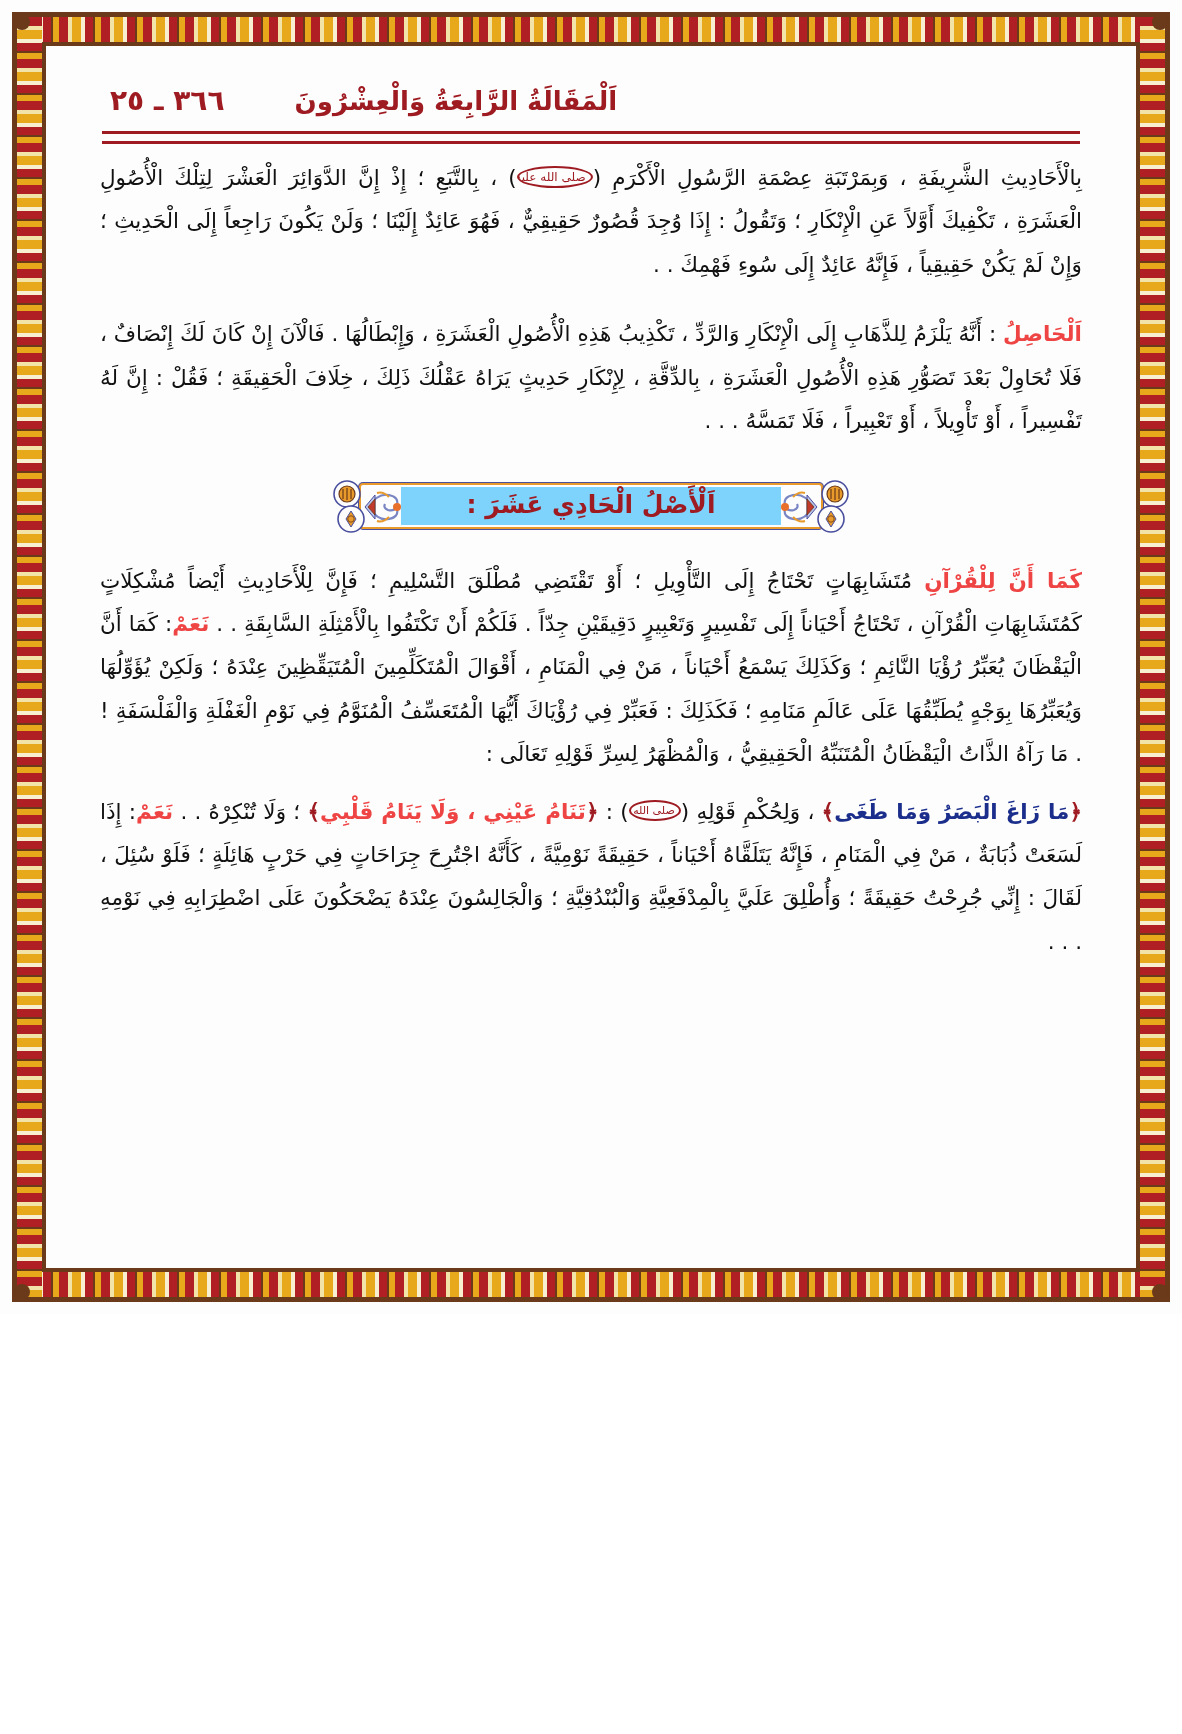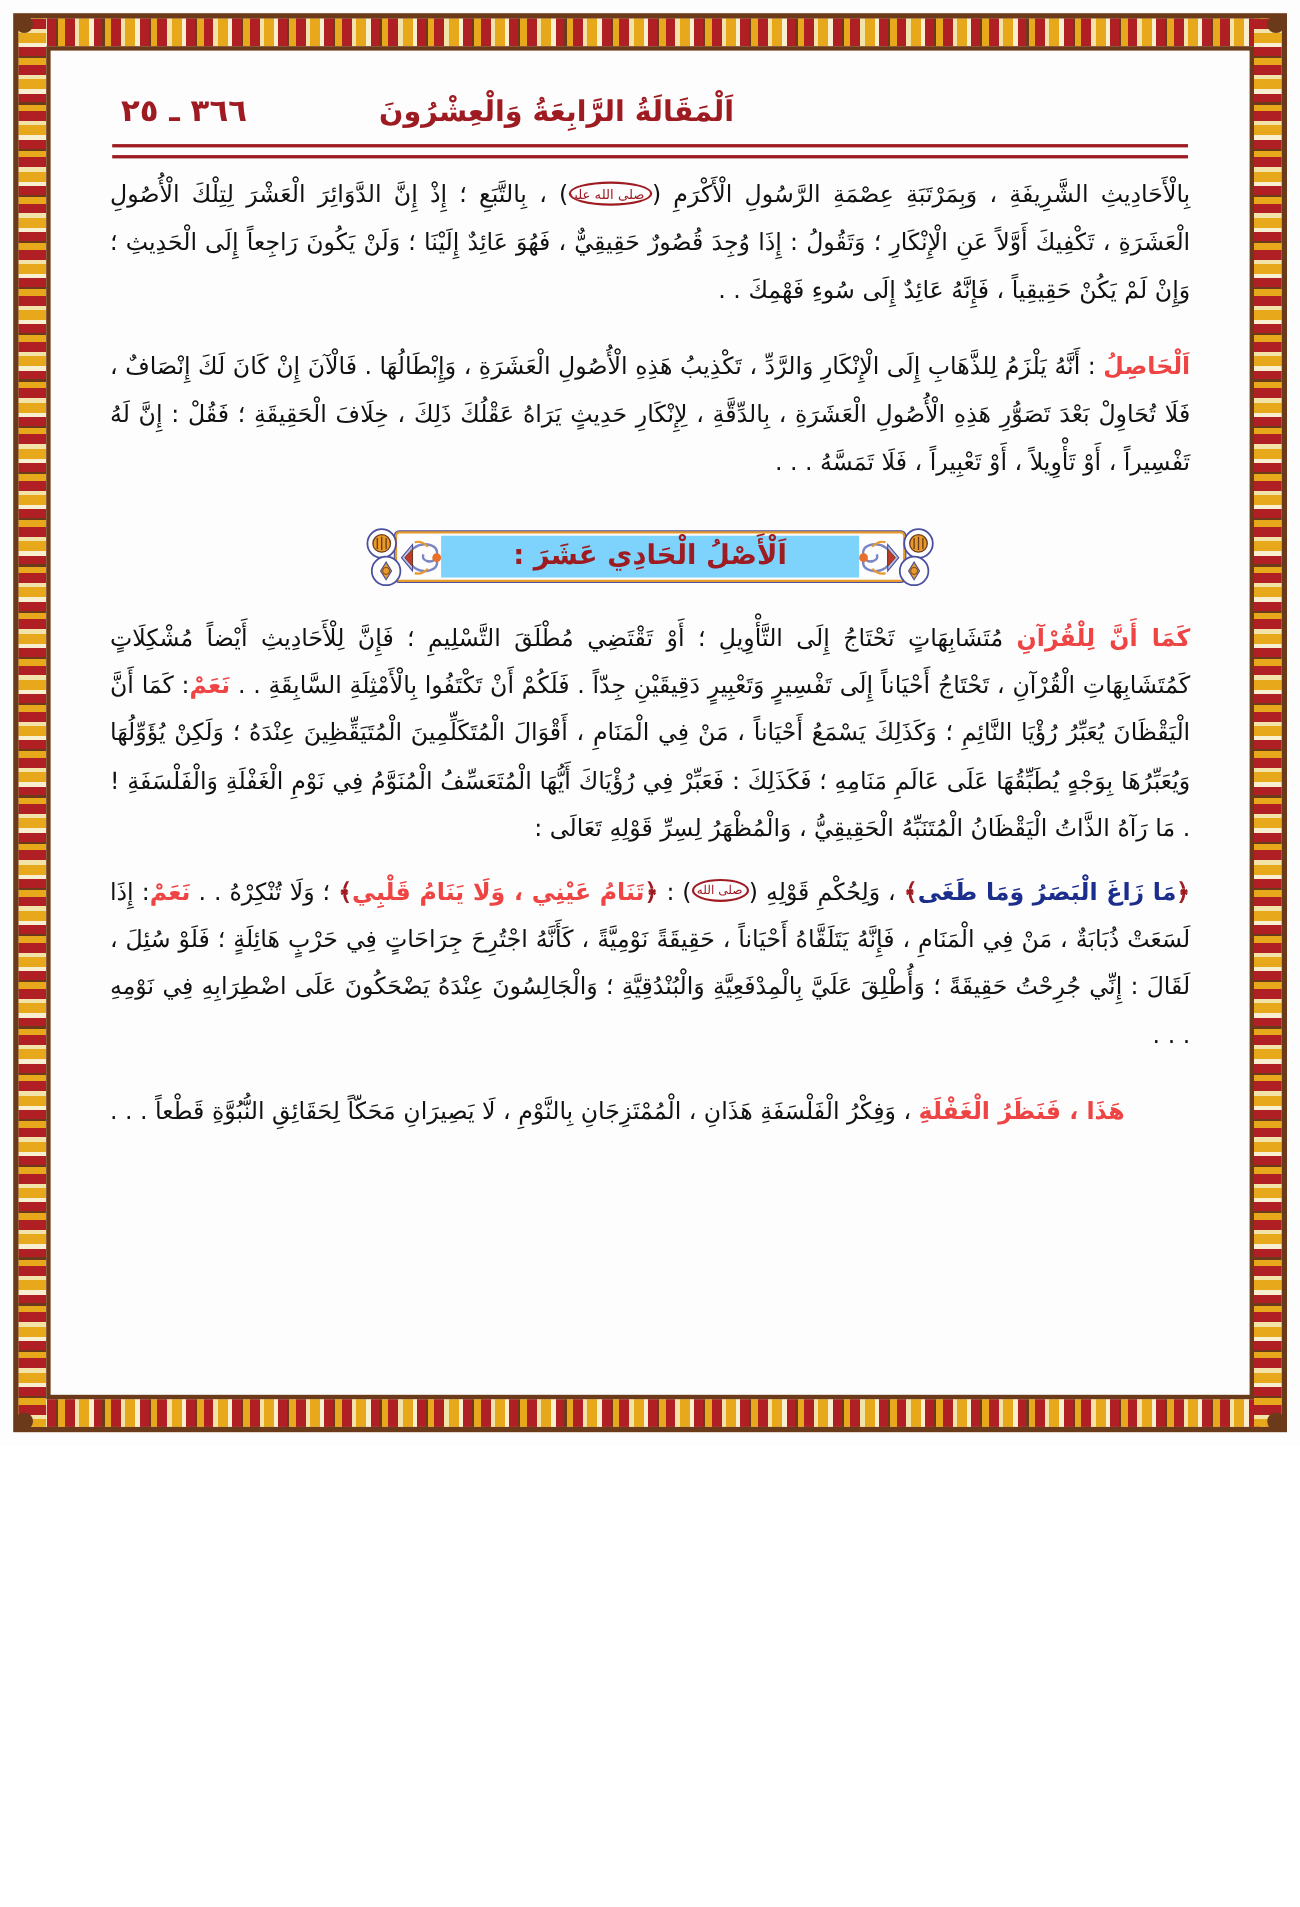--- a/index.html
+++ b/index.html
@@ -120,21 +120,21 @@
     font-weight:bold;
     letter-spacing:1px;
     white-space:nowrap;
   }
   .chapter-title{
     color:#9e1b22;
     font-size:26px;
     font-weight:bold;
     white-space:nowrap;
     margin-right:auto;
-    margin-left:120px;
+    margin-left:70px;
   }
   .rule-double{
     margin:14px 6px 0 6px;
     height:7px;
     border-top:3px solid #9e1b22;
     border-bottom:3px solid #9e1b22;
   }
 
   
   .body{
@@ -296,20 +296,17 @@
       <p class="para">
         <span class="red">كَمَا أَنَّ لِلْقُرْآنِ</span><span> مُتَشَابِهَاتٍ تَحْتَاجُ إِلَى التَّأْوِيلِ ؛ أَوْ تَقْتَضِي مُطْلَقَ التَّسْلِيمِ ؛ فَإِنَّ لِلْأَحَادِيثِ أَيْضاً مُشْكِلَاتٍ كَمُتَشَابِهَاتِ الْقُرْآنِ ، تَحْتَاجُ أَحْيَاناً إِلَى تَفْسِيرٍ وَتَعْبِيرٍ دَقِيقَيْنِ جِدّاً . فَلَكُمْ أَنْ تَكْتَفُوا بِالْأَمْثِلَةِ السَّابِقَةِ . .</span>
         <span class="red">نَعَمْ</span><span>: كَمَا أَنَّ الْيَقْظَانَ يُعَبِّرُ رُؤْيَا النَّائِمِ ؛ وَكَذَلِكَ يَسْمَعُ أَحْيَاناً ، مَنْ فِي الْمَنَامِ ، أَقْوَالَ الْمُتَكَلِّمِينَ الْمُتَيَقِّظِينَ عِنْدَهُ ؛ وَلَكِنْ يُؤَوِّلُهَا وَيُعَبِّرُهَا بِوَجْهٍ يُطَبِّقُهَا عَلَى عَالَمِ مَنَامِهِ ؛ فَكَذَلِكَ : فَعَبِّرْ فِي رُؤْيَاكَ أَيُّهَا الْمُتَعَسِّفُ الْمُنَوَّمُ فِي نَوْمِ الْغَفْلَةِ وَالْفَلْسَفَةِ ! . مَا رَآهُ الذَّاتُ الْيَقْظَانُ الْمُتَنَبِّهُ الْحَقِيقِيُّ ، وَالْمُظْهَرُ لِسِرِّ قَوْلِهِ تَعَالَى :</span>
       </p>
 
       <p class="para">
         <span class="aya-mark">﴿</span><span class="blue">مَا زَاغَ الْبَصَرُ وَمَا طَغَى</span><span class="aya-mark">﴾</span><span> ، وَلِحُكْمِ قَوْلِهِ (</span><span class="stamp sm">صلى الله عليه وسلم</span><span>) : </span><span class="aya-mark">﴿</span><span class="red">تَنَامُ عَيْنِي ، وَلَا يَنَامُ قَلْبِي</span><span class="aya-mark">﴾</span><span> ؛ وَلَا تُنْكِرْهُ . .</span>
         <span class="red">نَعَمْ</span><span>: إِذَا لَسَعَتْ ذُبَابَةٌ ، مَنْ فِي الْمَنَامِ ، فَإِنَّهُ يَتَلَقَّاهُ أَحْيَاناً ، حَقِيقَةً نَوْمِيَّةً ، كَأَنَّهُ اجْتُرِحَ جِرَاحَاتٍ فِي حَرْبٍ هَائِلَةٍ ؛ فَلَوْ سُئِلَ ، لَقَالَ : إِنِّي جُرِحْتُ حَقِيقَةً ؛ وَأُطْلِقَ عَلَيَّ بِالْمِدْفَعِيَّةِ وَالْبُنْدُقِيَّةِ ؛ وَالْجَالِسُونَ عِنْدَهُ يَضْحَكُونَ عَلَى اضْطِرَابِهِ فِي نَوْمِهِ . . .</span>
       </p>
 
-      <p class="para gap tail">
-        <span class="red">هَذَا ، فَنَظَرُ الْغَفْلَةِ</span><span> ، وَفِكْرُ الْفَلْسَفَةِ هَذَانِ ، الْمُمْتَزِجَانِ بِالنَّوْمِ ، لَا يَصِيرَانِ مَحَكّاً لِحَقَائِقِ النُّبُوَّةِ قَطْعاً . . .</span>
-      </p>
 
       <div class="bottom-space"></div>
     </div>
   </div>
 </div>
 
 </body></html>

